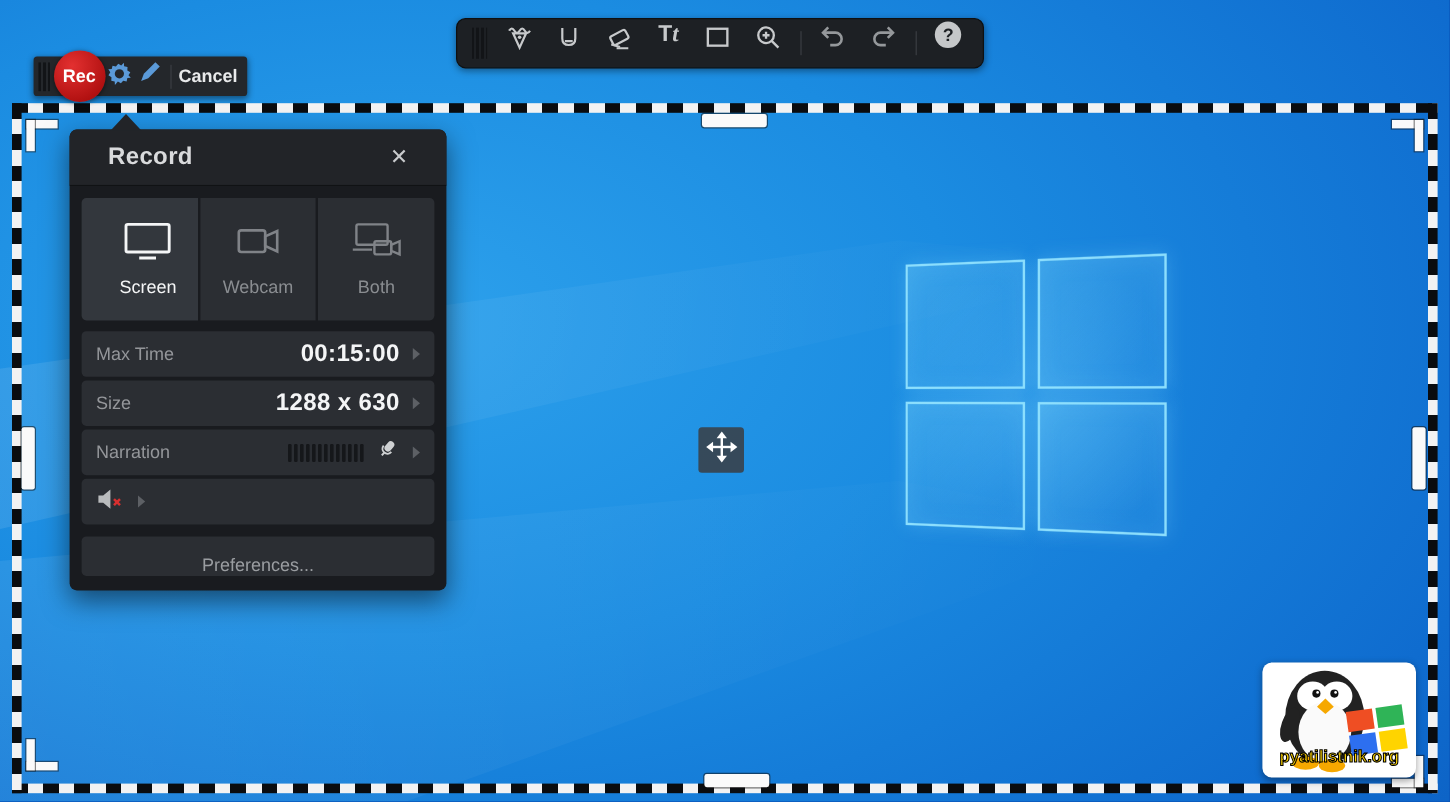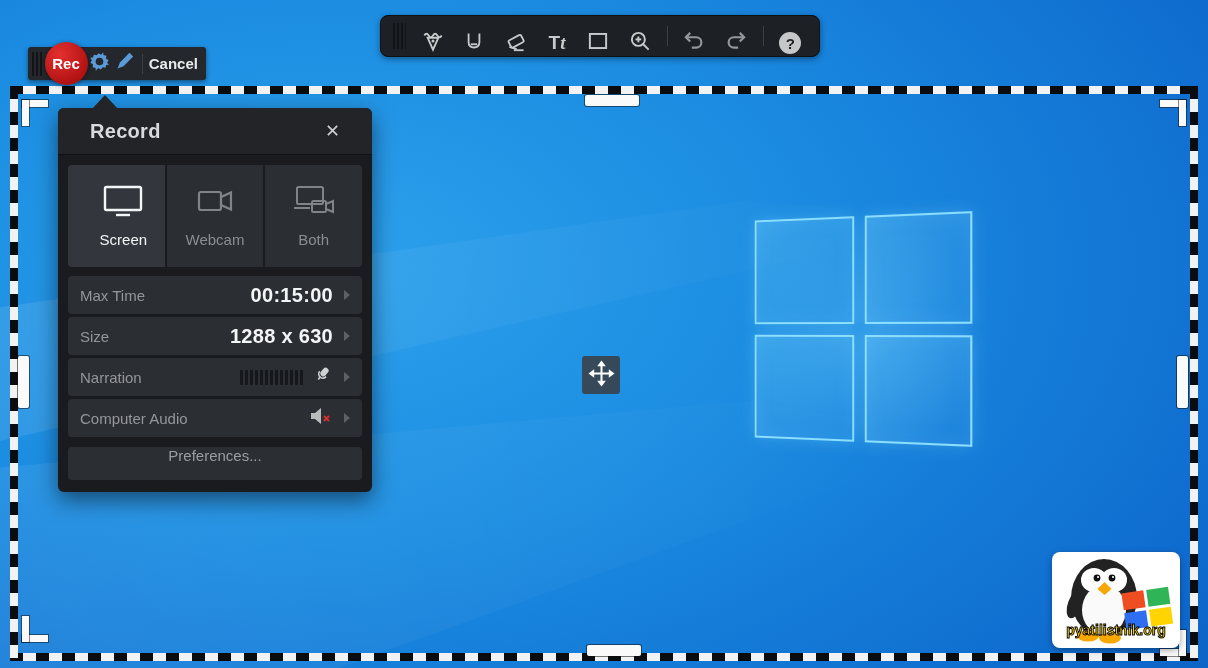--- a/index.html
+++ b/index.html
@@ -65,21 +65,21 @@
   .rec-icon-btn { width:30px; display:flex; justify-content:center; cursor:pointer; }
   .vdiv { width:1px; height:20px; background:#3b3e43; margin:0 6px; }
   .cancel { color:#e9eaeb; font-weight:bold; font-size:15px; cursor:pointer; }
 
   
   .draw-bar { position:absolute; z-index:7; left:380px; top:15px; width:440px; height:42px;
               background:#1d2024; border:1px solid #0e1012; border-radius:8px;
               display:flex; align-items:center; padding:0 8px;
               box-shadow:0 2px 6px rgba(0,0,0,0.4); }
   .draw-bar .grip { height:26px; margin-right:6px; }
-  .tool { width:42px; height:36px; display:flex; align-items:flex-end; justify-content:center;
+  .tool { width:42px; height:36px; display:flex; align-items:flex-start; justify-content:center;
           cursor:pointer; color:#c7c9cb; }
   .tool svg { display:block; }
   .tt { font-size:19px; font-weight:bold; color:#c7c9cb; letter-spacing:0; }
   .tt .it { font-style:italic; font-family:"Liberation Serif", serif; }
 
   
   .panel { position:absolute; z-index:8; left:58px; top:108px; width:314px;
            background:#191b1f; border-radius:6px; box-shadow:0 8px 22px rgba(0,0,0,0.5);
            padding-bottom:12px; }
   .panel .pointer { position:absolute; top:-13px; left:34px; width:0; height:0;
@@ -105,21 +105,21 @@
           display:flex; align-items:center; padding:16px 12px; cursor:pointer; }
   .prow-label { color:#94969a; font-size:15px; flex:1; }
   .prow-value { color:#f4f5f6; font-size:20px; font-weight:bold; letter-spacing:.3px; }
   .chev { width:0; height:0; margin-left:11px;
           border-top:5px solid transparent; border-bottom:5px solid transparent;
           border-left:6px solid #5d6065; }
   .meter { display:flex; align-items:center; gap:2px; margin-right:8px; }
   .meter i { width:3px; height:15px; background:#15171a; border-radius:1px; }
 
   .prefs { margin:10px 10px 0; background:#2b2e33; border-radius:4px; height:33px;
-           display:flex; align-items:flex-start; justify-content:center;
+           display:flex; align-items:flex-end; justify-content:center;
            color:#9a9da1; font-size:15px; cursor:pointer; }
 
   
   .move-handle { position:absolute; z-index:5; left:582px; top:356px; width:38px; height:38px;
            background:rgba(56,70,82,0.95); border-radius:3px; cursor:move;
            display:flex; align-items:center; justify-content:center; }
 
   
   .watermark { position:absolute; z-index:5; left:1052px; top:552px; width:128px; height:96px;
            background:#fff; border-radius:8px; box-shadow:0 2px 6px rgba(0,0,0,0.35);
@@ -364,21 +364,20 @@
             <g transform="rotate(40 12 12)" fill="none" stroke="#cfd1d3" stroke-width="1.8">
               <rect x="9.7" y="3.5" width="4.6" height="8.5" rx="2.3" fill="#cfd1d3"></rect>
               <path d="M7.5 10.5 a4.5 4.5 0 0 0 9 0"></path>
               <line x1="12" y1="15" x2="12" y2="18.5"></line>
             </g>
           </svg>
         </span>
         <span class="chev"></span>
       </div>
       <div class="prow">
-        <span class="prow-label">Computer Audio</span>
         <span>
           <svg width="24" height="20" viewBox="0 0 24 20">
             <polygon points="2,7 6,7 12,2 12,18 6,13 2,13" fill="#b9bbbd"></polygon>
             <g stroke="#d83030" stroke-width="2">
               <line x1="15" y1="10" x2="20" y2="15"></line>
               <line x1="20" y1="10" x2="15" y2="15"></line>
             </g>
           </svg>
         </span>
         <span class="chev"></span>

